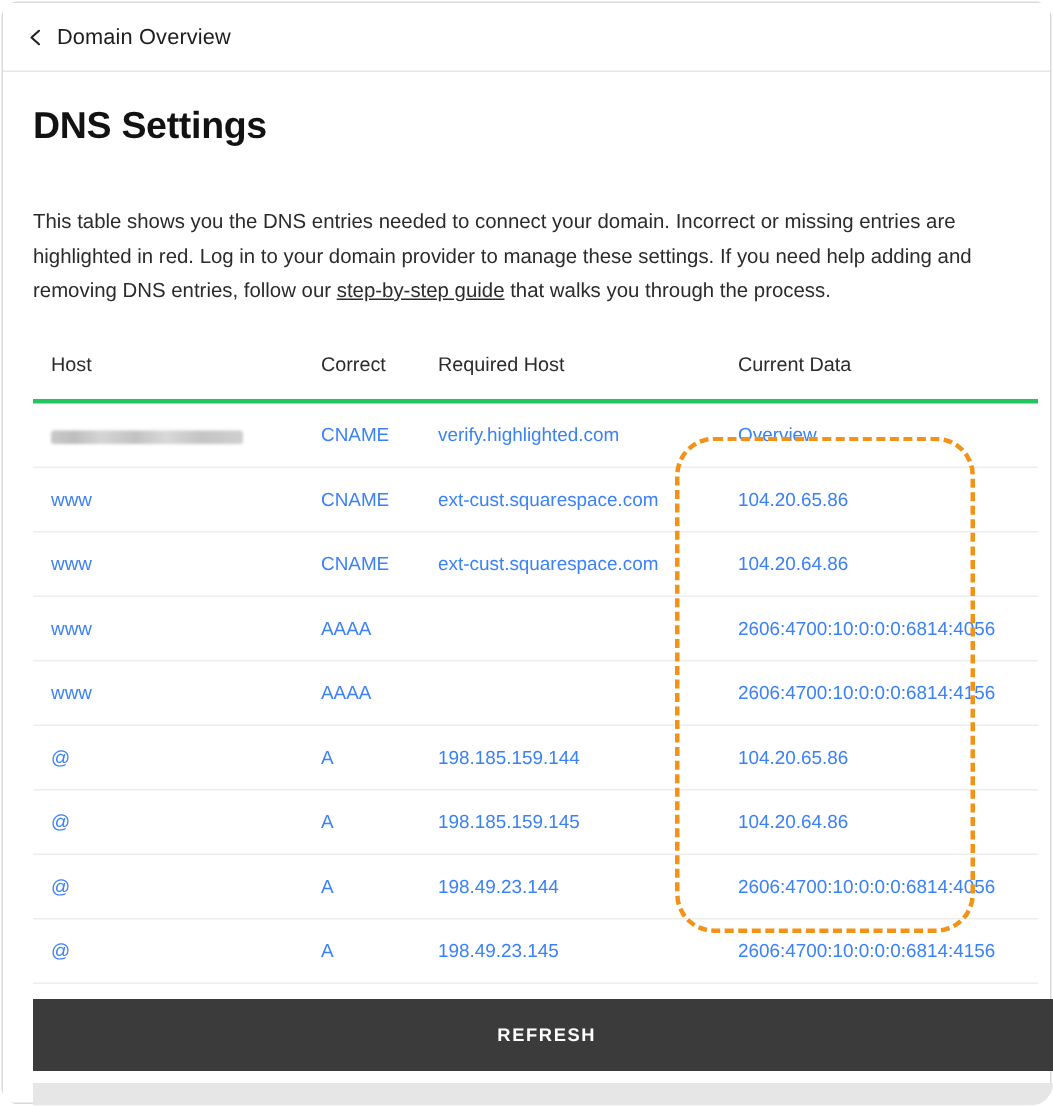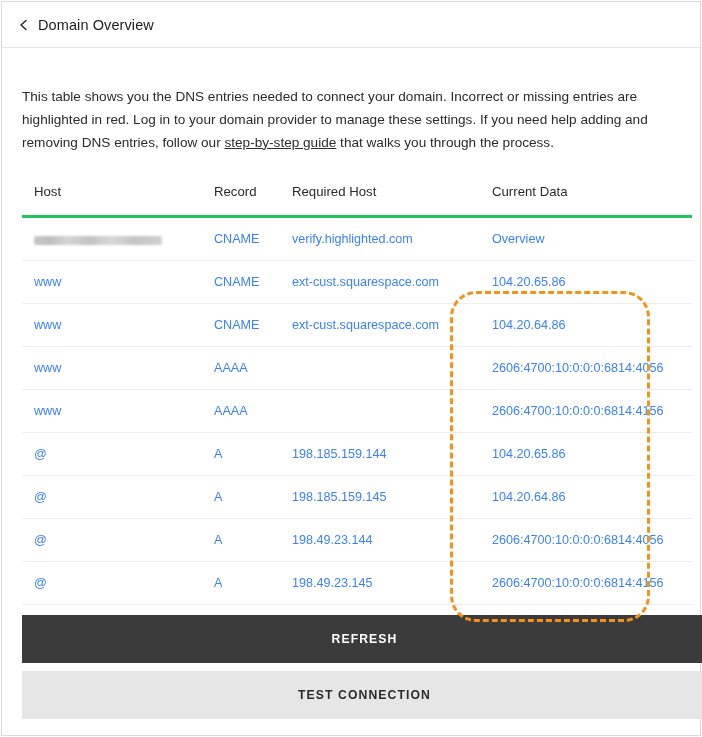--- a/index.html
+++ b/index.html
@@ -11,20 +11,21 @@
     font-family: "Liberation Sans", sans-serif;
     -webkit-font-smoothing: antialiased;
   }
   #page {
     position: relative;
     width: 702px;
     height: 737px;
     background: #ffffff;
     box-sizing: border-box;
     overflow: hidden;
+    border-radius: 15px;
   }
   .frame {
     position: absolute;
     left: 1px;
     top: 1px;
     width: 700px;
     height: 735px;
     border: 1px solid #d9d9d9;
     box-sizing: border-box;
     background: #fff;
@@ -174,30 +175,31 @@
       <span class="back-chevron">
         <svg width="12" height="12" viewBox="0 0 12 12" aria-hidden="true">
           <polyline points="8,1.5 3,6 8,10.5" fill="none" stroke="currentColor" stroke-width="1.4" stroke-linecap="round" stroke-linejoin="round"></polyline>
         </svg>
       </span>
       <span class="breadcrumb-label">Domain Overview</span>
     </div>
 
     <div class="content">
 
+      <h1 class="page-title">DNS Settings</h1>
 
       <p class="intro">
         <span>This table shows you the DNS entries needed to connect your domain. Incorrect or missing entries are highlighted in red. Log in to your domain provider to manage these settings. If you need help adding and removing DNS entries, follow our </span><a href="#">step-by-step guide</a><span> that walks you through the process.</span>
       </p>
 
       <table class="dns-table">
         <thead>
           <tr>
             <th class="col-host">Host</th>
-            <th class="col-record">Record</th>
+            <th class="col-record">Correct</th>
             <th class="col-required">Required Host</th>
             <th class="col-current">Current Data</th>
           </tr>
         </thead>
         <tbody id="table-body">
             <tr>
               <td class="col-host"><span class="redacted"></span></td>
               <td class="col-record cell-green">CNAME</td>
               <td class="col-required">verify.highlighted.com</td>
               <td class="col-current cell-green">Overview</td>

